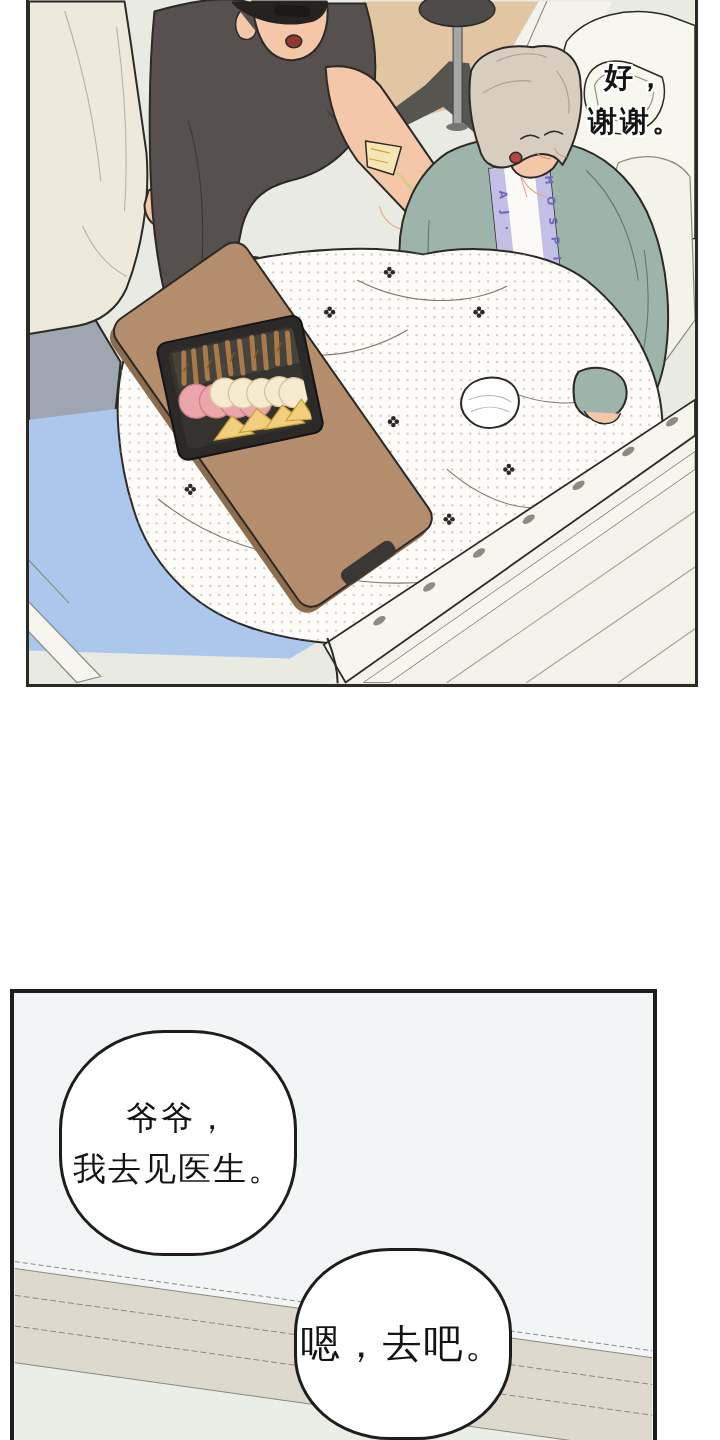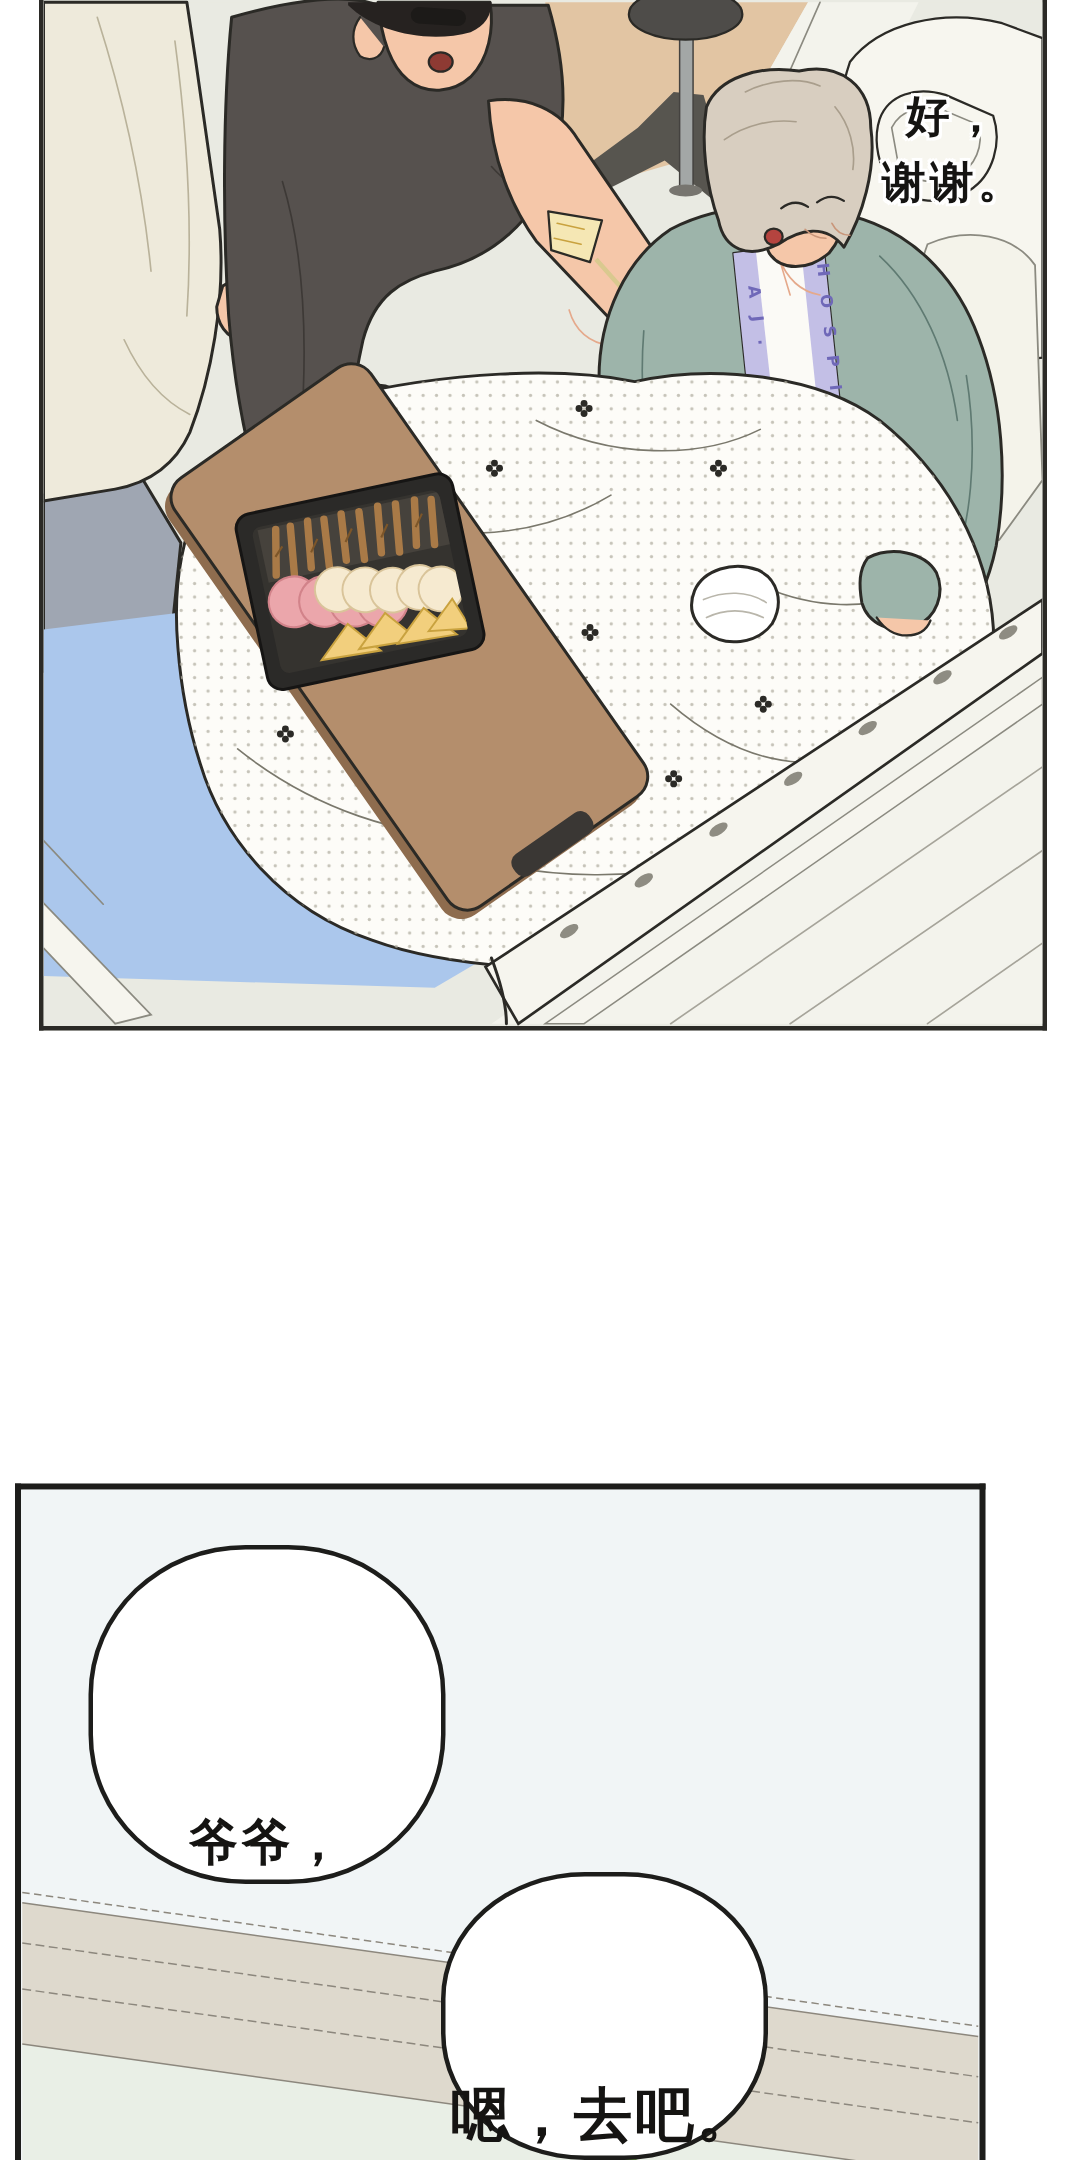--- a/index.html
+++ b/index.html
@@ -9,22 +9,22 @@
   #panel1{left:26px;top:0;width:672px;height:687px;border:3px solid var(--c-line);border-top:none;}
   #panel2{left:10px;top:989px;width:647px;height:451px;border:4px solid var(--c-bubble_border);border-bottom:none;background:var(--c-p2_wall);}
   .scene{position:absolute;left:0;top:0;width:100%;height:100%;}
   .ln{stroke:var(--c-line);stroke-width:2;stroke-linejoin:round;stroke-linecap:round;}
   .ln15{stroke:var(--c-line);stroke-width:1.5;stroke-linejoin:round;stroke-linecap:round;}
   .thin{stroke-width:1.1;stroke-linecap:round;fill:none;}
   .caption{position:absolute;left:534px;top:56px;width:146px;text-align:center;
     font-size:29px;font-weight:bold;letter-spacing:3px;line-height:1.5;color:var(--c-text);
     text-shadow:-2px 0 #fff,2px 0 #fff,0 -2px #fff,0 2px #fff,-2px -2px #fff,2px 2px #fff,-2px 2px #fff,2px -2px #fff;}
   .bubble{position:absolute;background:var(--c-bubble_bg);border:3.5px solid var(--c-bubble_border);
-    border-radius:44%;display:flex;align-items:flex-end;justify-content:center;text-align:center;
-    font-weight:bold;color:var(--c-text);}
+    border-radius:44%;display:flex;align-items:center;justify-content:center;text-align:center;
+    font-weight:normal;color:var(--c-text);}
   #bubble1{left:45px;top:37px;width:232px;height:220px;font-size:33px;line-height:1.55;letter-spacing:2px;}
   #bubble2{left:280px;top:255px;width:212px;height:186px;font-size:39px;letter-spacing:2px;}
 </style>
 </head>
 <body>
 
 <div id="page">
 
   <div id="panel1" class="panel">
     <svg class="scene" viewBox="0 0 669 684">
@@ -228,20 +228,21 @@
       </g>
       <g transform="translate(378 424)">
         <path d="M 18,26 C 4,16 2,6 12,0 C 24,4 28,16 24,26 Z" style="fill:var(--c-leaf)"></path>
         <path d="M 22,27 C 26,12 36,6 46,10 C 46,22 36,30 24,28 Z" style="fill:var(--c-leaf_dark)"></path>
       </g>
     </svg>
 
     <div id="bubble1" class="bubble">
       <div>
         <div>爷爷，</div>
+        <div>我去见医生。</div>
       </div>
     </div>
 
     <div id="bubble2" class="bubble">
       <div>嗯，去吧。</div>
     </div>
   </div>
 </div>
 
 </body></html>

